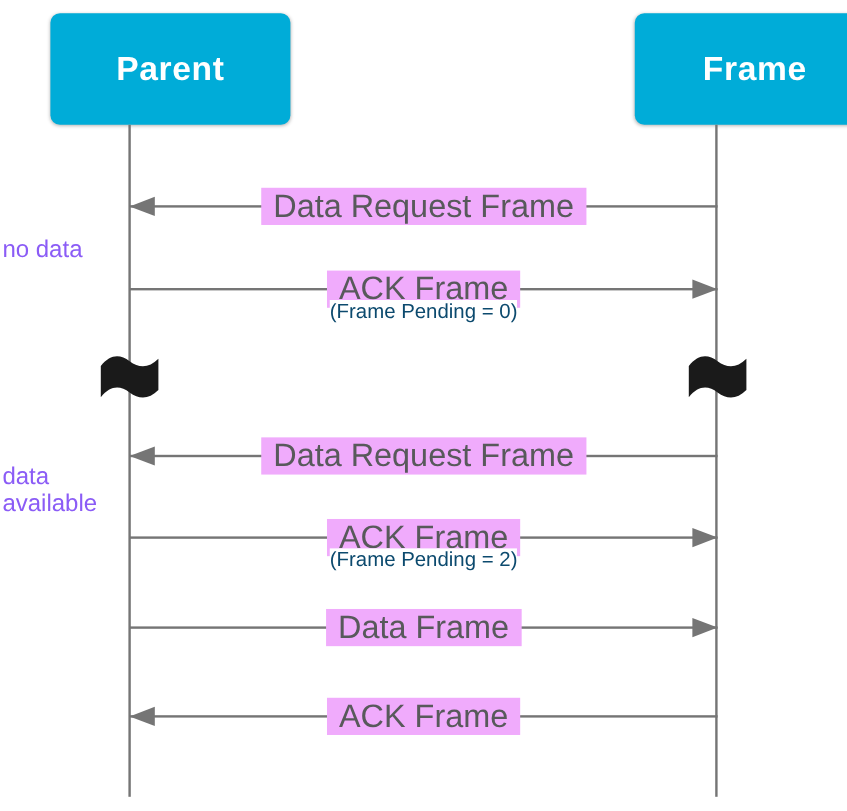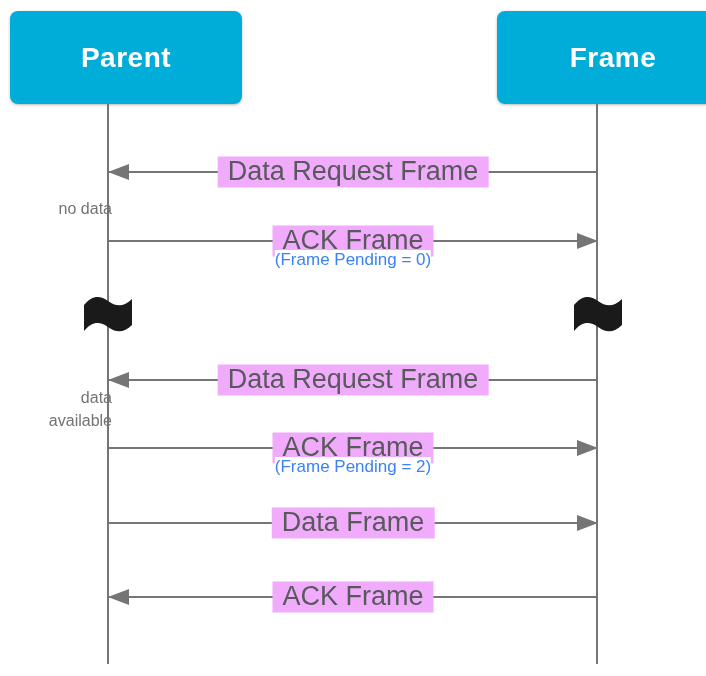--- a/index.html
+++ b/index.html
@@ -7,32 +7,33 @@
     position: relative;
     width: 706px;
     height: 676px;
     background: #ffffff;
     font-family: "Liberation Sans", sans-serif;
     overflow: hidden;
   }
   .actor-box {
     position: absolute;
     top: 11px;
-    width: 232px;
+    width: 200px;
     height: 93px;
     background: #00ACD8;
     border-radius: 8px;
     box-shadow: 0 1px 3px rgba(0,0,0,0.28);
     display: flex;
     align-items: center;
     justify-content: center;
     color: #ffffff;
     font-size: 28px;
     font-weight: bold;
     letter-spacing: 0.5px;
+    margin-left: 32px;
   }
   .actor-parent { left: 10px; }
   .actor-child  { left: 497px; }
   .lifeline {
     position: absolute;
     top: 104px;
     width: 2px;
     height: 560px;
     background: #757575;
   }
@@ -73,33 +74,33 @@
     color: #58595B;
     white-space: nowrap;
     line-height: 1.15;
   }
   .msg-sublabel {
     position: absolute;
     left: 50%;
     top: 9px;
     transform: translateX(-50%);
     font-size: 17px;
-    color: #3b82f6;
+    color: #0c4a6e;
     white-space: nowrap;
     background: #ffffff;
     line-height: 1.15;
   }
   .side-note {
     position: absolute;
     left: 2px;
     width: 110px;
-    text-align: right;
-    font-size: 16px;
+    text-align: left;
+    font-size: 20px;
     line-height: 23px;
-    color: #737373;
+    color: #8b5cf6;
   }
   .flag {
     position: absolute;
     width: 52px;
     height: 46px;
   }
 </style>
 </head>
 <body>
 

